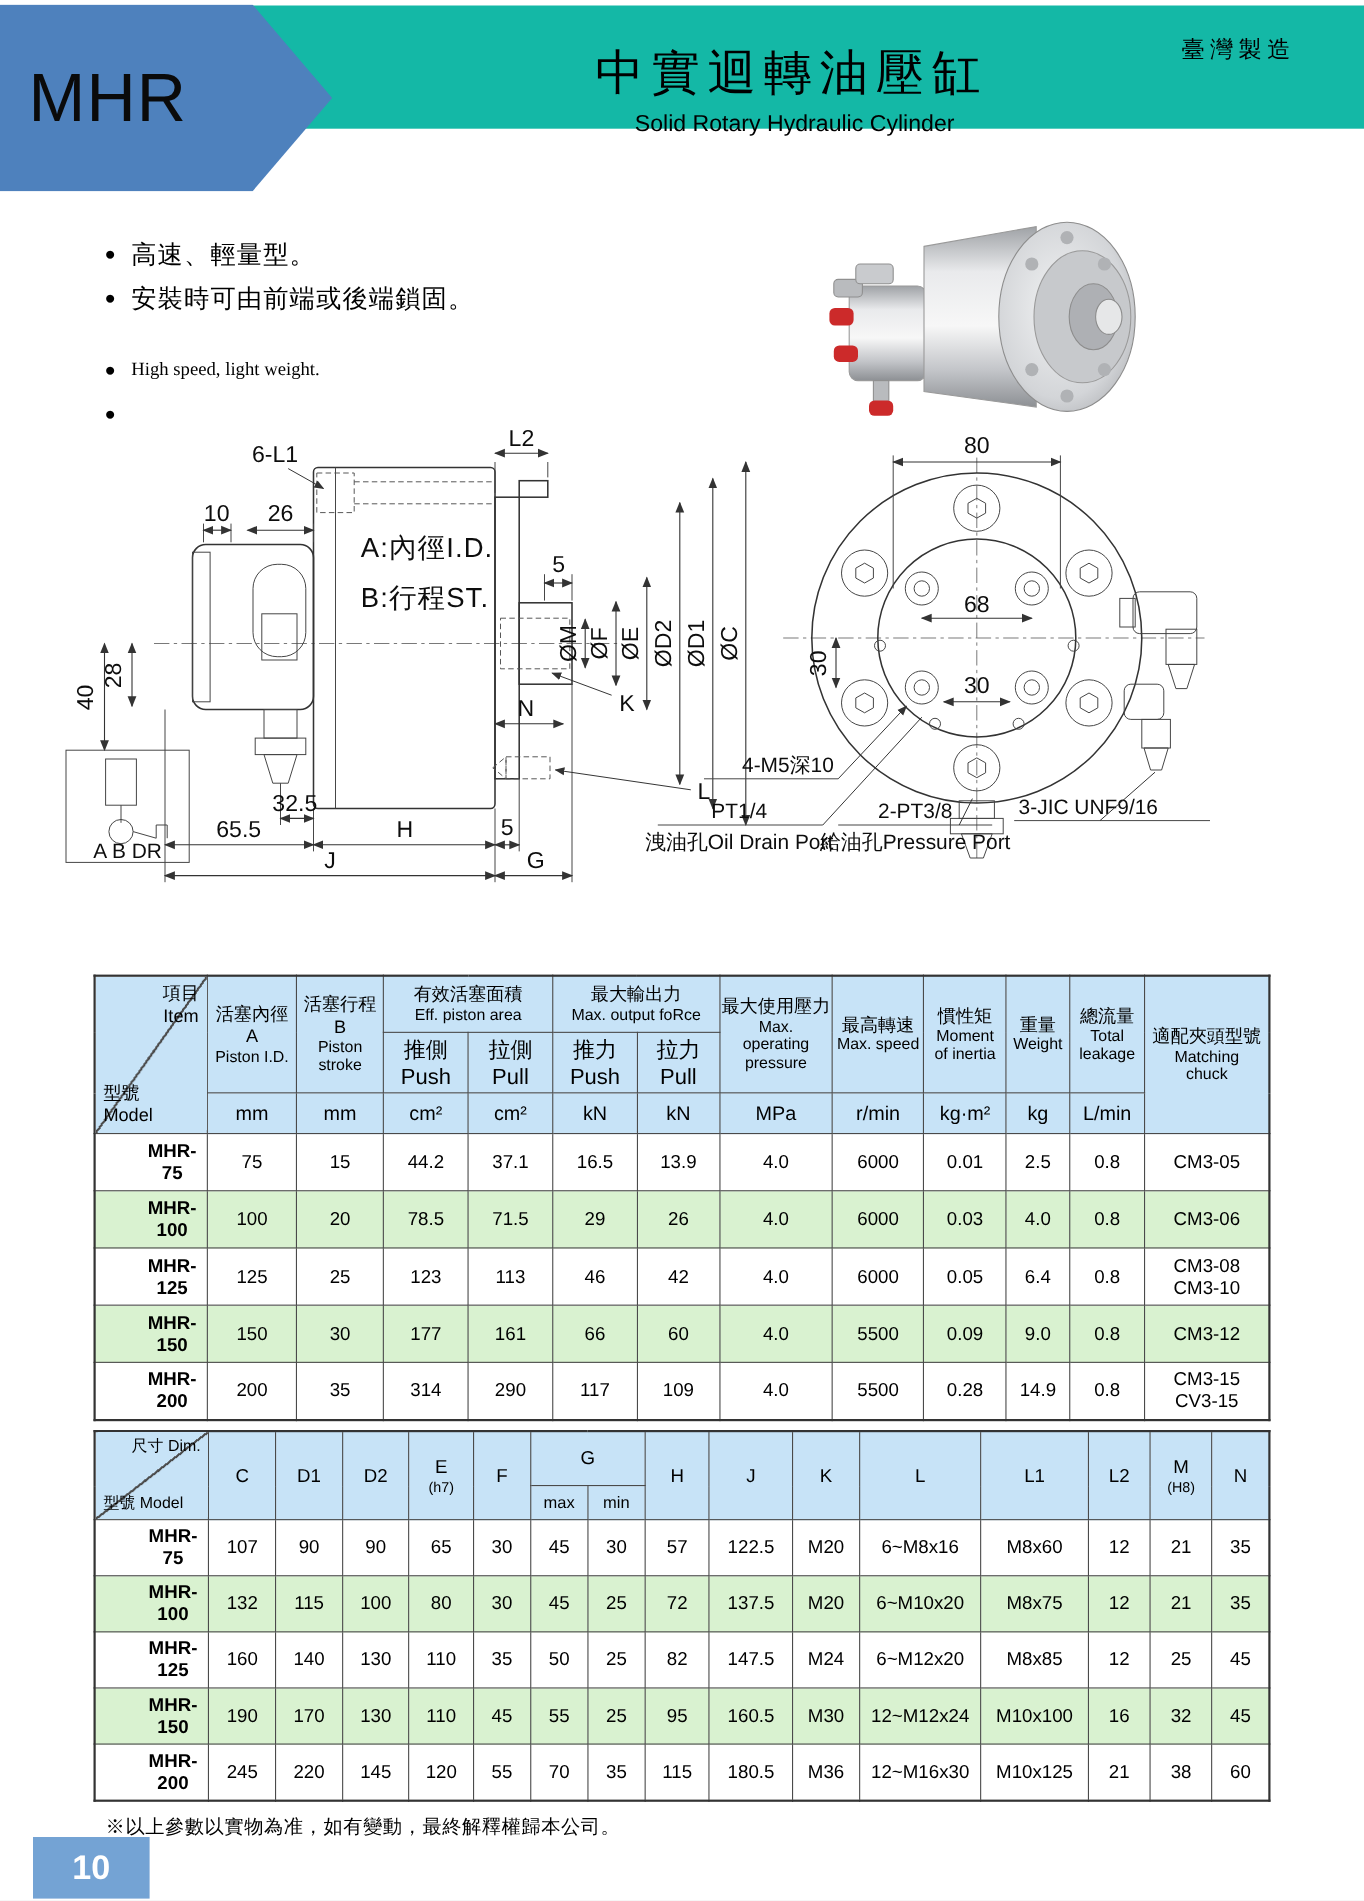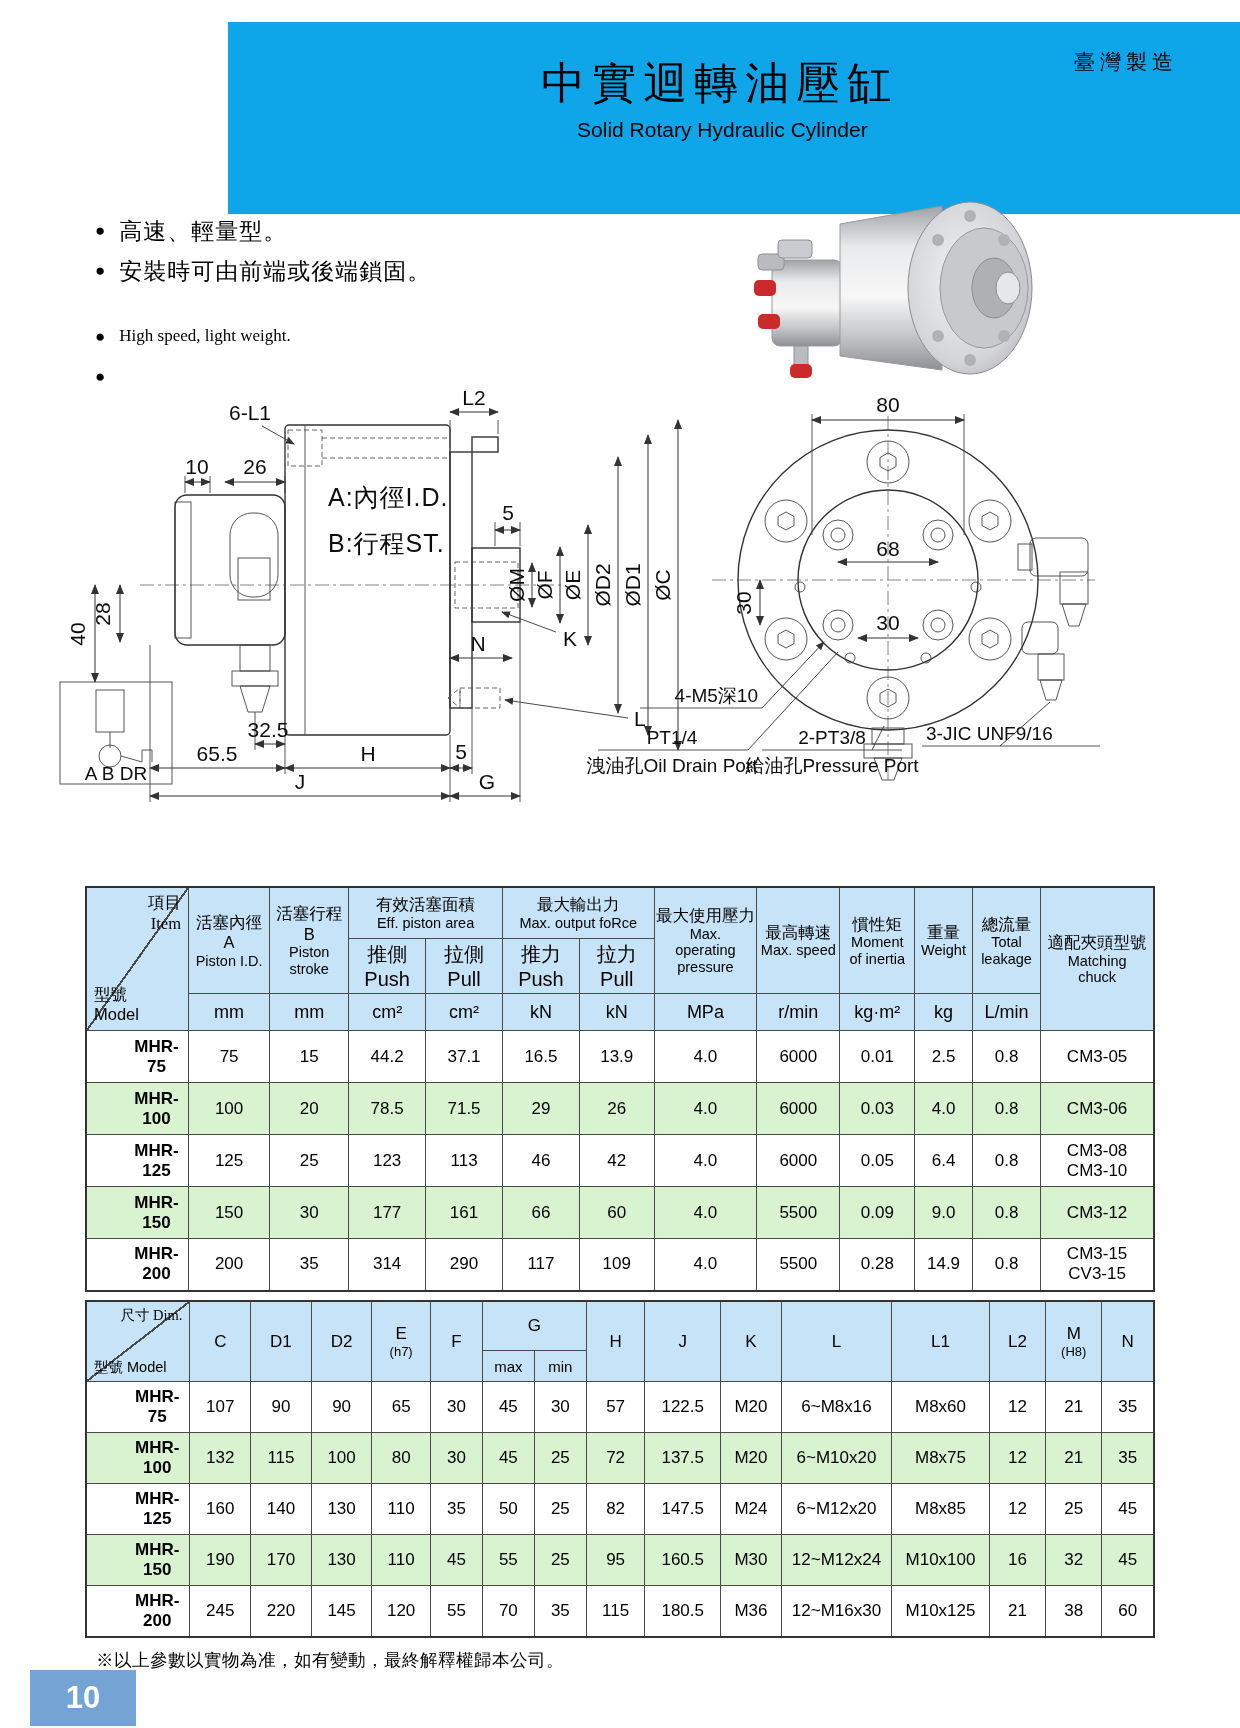--- a/index.html
+++ b/index.html
@@ -1,20 +1,20 @@
 <!DOCTYPE html>
 <html><head>
 <meta charset="utf-8">
 <style>
   html,body{margin:0;padding:0;background:#e8e8e8;}
   .page{position:relative;width:1240px;height:1728px;background:#ffffff;margin:0 auto;
         font-family:"Liberation Sans",sans-serif;color:#000;overflow:hidden;}
 
   
-  .header-band{position:absolute;left:228px;top:22px;right:0;height:192px;background:#0ea5e9;}
+  .header-band{position:absolute;left:228px;top:5px;right:0;height:112px;background:#14b8a6;}
   .header-arrow{position:absolute;left:0;top:4px;width:302px;height:170px;background:#4e81bd;
         clip-path:polygon(0 0,76% 0,100% 50%,76% 100%,0 100%);display:flex;align-items:center;}
   .header-model{font-size:62px;font-weight:500;color:#0a0a0a;padding-left:26px;letter-spacing:1px;}
   .title-zh{position:absolute;top:32px;left:50%;transform:translateX(-54%);font-size:44px;letter-spacing:7px;white-space:nowrap;}
   .title-en{position:absolute;top:96px;left:50%;transform:translateX(-54%);font-size:21px;white-space:nowrap;}
   .made-in{position:absolute;top:26px;right:62px;font-size:21px;letter-spacing:5px;}
 
   
   .features{position:absolute;left:95px;top:216px;}
   .feature{display:flex;align-items:flex-start;margin-bottom:10px;}
@@ -46,37 +46,40 @@
   #dim-wrap tr.r1 th{height:44px;font-size:17px;}
   #dim-wrap tr.r2 th{height:26px;font-size:15px;}
   td.model-cell{font-weight:bold;font-size:17px;padding-left:39px;}
   td.val-cell{font-size:17px;}
   #spec-body tr{height:52px;}
   #dim-body tr{height:51px;}
   tr.hl td{background:#d9f2d0;}
   th.corner{position:relative;padding:0;
     background-image:linear-gradient(to bottom right,transparent calc(50% - 1px),#4a4a4a calc(50% - 1px),#4a4a4a calc(50% + 1px),transparent calc(50% + 1px));
     background-color:#c7e3f7;}
-  th.corner .tr-label{position:absolute;top:5px;right:7px;text-align:right;font-family:Liberation Serif, serif;}
+  th.corner .tr-label{position:absolute;top:5px;right:7px;}
   th.corner .bl-label{position:absolute;bottom:5px;left:7px;text-align:left;}
 
   
   .footnote{position:absolute;left:96px;top:1648px;font-size:17.5px;letter-spacing:0.5px;}
   .page-tab{position:absolute;left:30px;top:1670px;width:106px;height:56px;background:#74a3d4;
         color:#fff;font-size:31px;font-weight:bold;display:flex;align-items:center;justify-content:center;}
 </style>
 </head>
 <body>
 
 <div class="page">
 
   <div class="header-band">
     <div class="title-zh">中實迴轉油壓缸</div>
     <div class="title-en">Solid Rotary Hydraulic Cylinder</div>
     <div class="made-in">臺灣製造</div>
+  </div>
+  <div class="header-arrow">
+    <div class="header-model">MHR</div>
   </div>
 
   <div class="features">
     <div class="feature zh">
       <span class="bullet">●</span>
       <span class="txt">高速、輕量型。</span>
     </div>
     <div class="feature zh">
       <span class="bullet">●</span>
       <span class="txt">安裝時可由前端或後端鎖固。</span>

